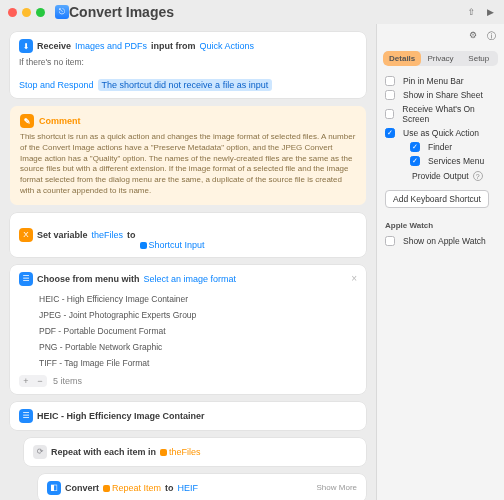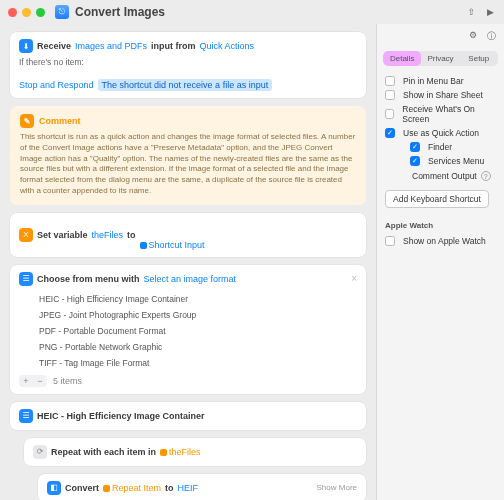--- a/index.html
+++ b/index.html
@@ -2,21 +2,21 @@
 <html><head>
 <meta charset="utf-8">
 <style>
   * { box-sizing: border-box; margin: 0; padding: 0; font-family: -apple-system, "Helvetica Neue", Arial, sans-serif; }
   body { width: 504px; height: 500px; background: #ececec; display: flex; flex-direction: column; overflow: hidden; font-size: 9px; color: #333; }
   .titlebar { height: 24px; display: flex; align-items: center; padding: 0 8px; position: relative; }
   .traffic { display: flex; gap: 5px; }
   .dot { width: 9px; height: 9px; border-radius: 50%; }
   .red { background: #ff5f57; } .yellow { background: #febc2e; } .green { background: #28c840; }
   .app-ico { width: 14px; height: 14px; margin-left: 10px; border-radius: 3px; background: linear-gradient(180deg,#58a9ff,#1f7cff); display:flex;align-items:center;justify-content:center;color:#fff;font-size:8px;}
-  .title { margin-left: 6px; font-weight: 600; font-size: 12px; color: #444; }
+  .title { font-weight: 600; font-size: 14px; color: #444; }
   .title-right { position:absolute; right:10px; display:flex; gap:12px; color:#6b6b6b; }
   .body { flex:1; display:flex; overflow:hidden; }
   .editor { flex:1; padding: 8px 10px; overflow-y:auto; }
   .card { background:#fff; border-radius:7px; margin-bottom:8px; padding:7px 9px; box-shadow: 0 0 0 0.5px rgba(0,0,0,0.07); }
   .row { display:flex; align-items:center; gap:4px; flex-wrap:wrap; }
   .ico { width:14px; height:14px; border-radius:4px; display:flex; align-items:center; justify-content:center; color:#fff; font-size:8px; flex-shrink:0;}
   .ico-blue { background:#1f8aff; } .ico-orange { background:#ff9500; } .ico-gray { background:#8e8e93; } .ico-lgray{background:#e8e8ea;color:#8a8a8f;}
   .lbl { font-weight:600; font-size:9px; color:#3b3b3b; }
   .tk { color:#0a84ff; font-weight:500; }
   .tk-hl { background:#cde6ff; color:#0a61c9; border-radius:3px; padding:1px 4px; }
@@ -34,21 +34,21 @@
   .plusminus { display:flex; background:#f1f1f3; border-radius:4px; overflow:hidden;}
   .plusminus span{ width:14px;text-align:center; padding:1px 0;}
   .indent { padding-left:14px; border-left:0 solid transparent; }
   .showmore { margin-left:auto; color:#999; font-size:8px; }
   .close-x { margin-left:auto; color:#bbb; font-size:10px;}
   
   .sidebar { width:128px; background:#f4f4f4; border-left:1px solid #d9d9d9; display:flex; flex-direction:column; }
   .sbtop { display:flex; gap:10px; padding:6px 8px; color:#6b6b6b; }
   .tabs { display:flex; margin:2px 6px 6px; background:#e6e6e8; border-radius:5px; overflow:hidden; font-size:8px;}
   .tab { flex:1; text-align:center; padding:3px 0; color:#555;}
-  .tab.active { background:#f0abfc; font-weight:400; border-radius:5px;}
+  .tab.active { background:#fdba74; font-weight:700; border-radius:5px;}
   .opts { padding:2px 8px; }
   .chk { display:flex; align-items:center; gap:8px; padding:2px 0; font-size:8.5px; color:#333;}
   .box { width:10px;height:10px;border:1px solid #b8b8bc;border-radius:2.5px; background:#fff; display:flex;align-items:center;justify-content:center;}
   .box.ck { background:#0a7aff; border-color:#0a7aff; color:#fff; font-size:7px;}
   .nest { margin-left:25px;}
   .provide { display:flex; align-items:center; gap:4px; padding:3px 0 4px 2px; font-size:8.5px;}
   .provide .q{ width:10px;height:10px;border-radius:50%;border:1px solid #aaa;color:#888;display:flex;align-items:center;justify-content:center;font-size:7px;}
   .btn { display:inline-block; border:0.5px solid #c9c9cc; border-radius:4px; padding:3px 7px; font-size:8.5px; background:#fff; margin:5px 0 7px;}
   .sec-h { font-size:8px; font-weight:600; color:#555; padding:4px 8px 2px;}
   
@@ -202,21 +202,21 @@
       <div class="nest">
         <label class="chk">
             <span class="box ck">✓</span>
             <span>Finder</span>
           </label>
         <label class="chk">
             <span class="box ck">✓</span>
             <span>Services Menu</span>
           </label>
         <div class="provide">
-            <span>Comment Output</span>
+            <span>Provide Output</span>
             <span class="q">?</span>
           </div>
       </div>
       <div class="btn">Add Keyboard Shortcut</div>
     </div>
     <div class="sec-h">Apple Watch</div>
     <div class="opts">
       <label class="chk">
           <span class="box"></span>
           <span>Show on Apple Watch</span>

